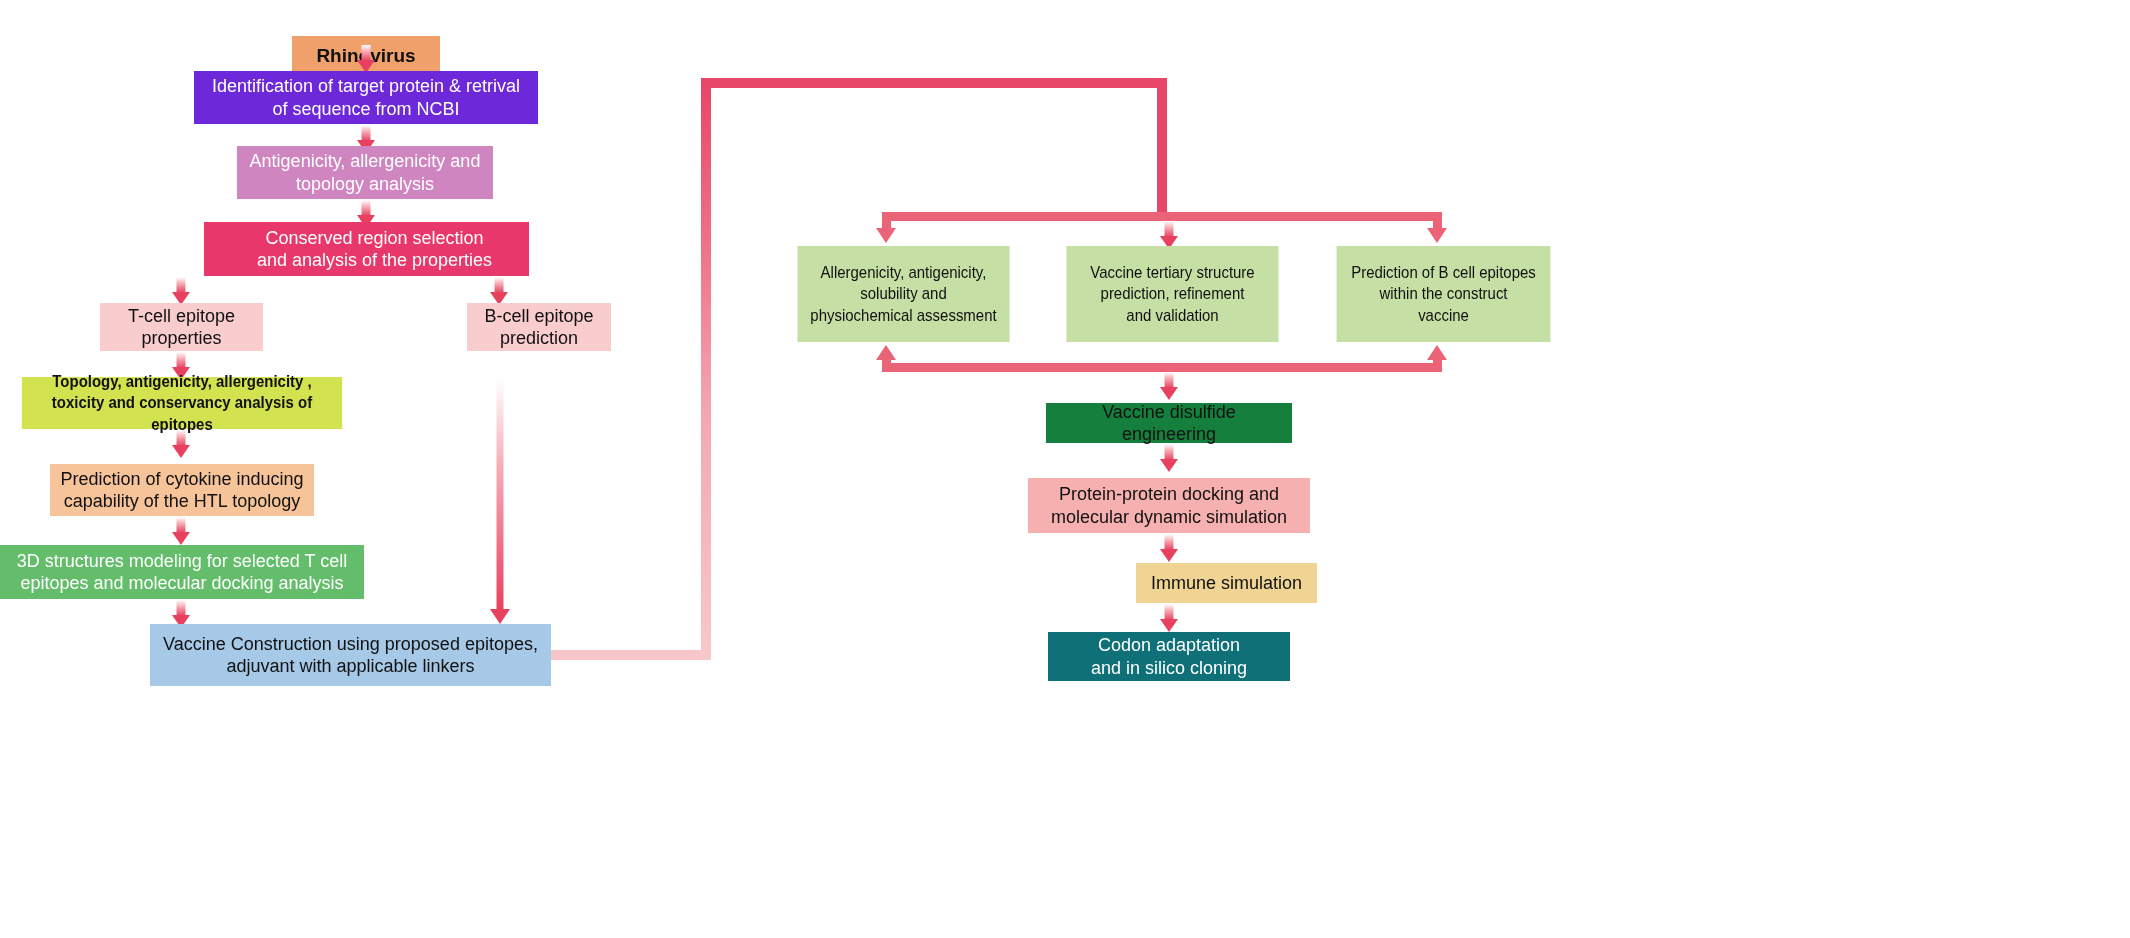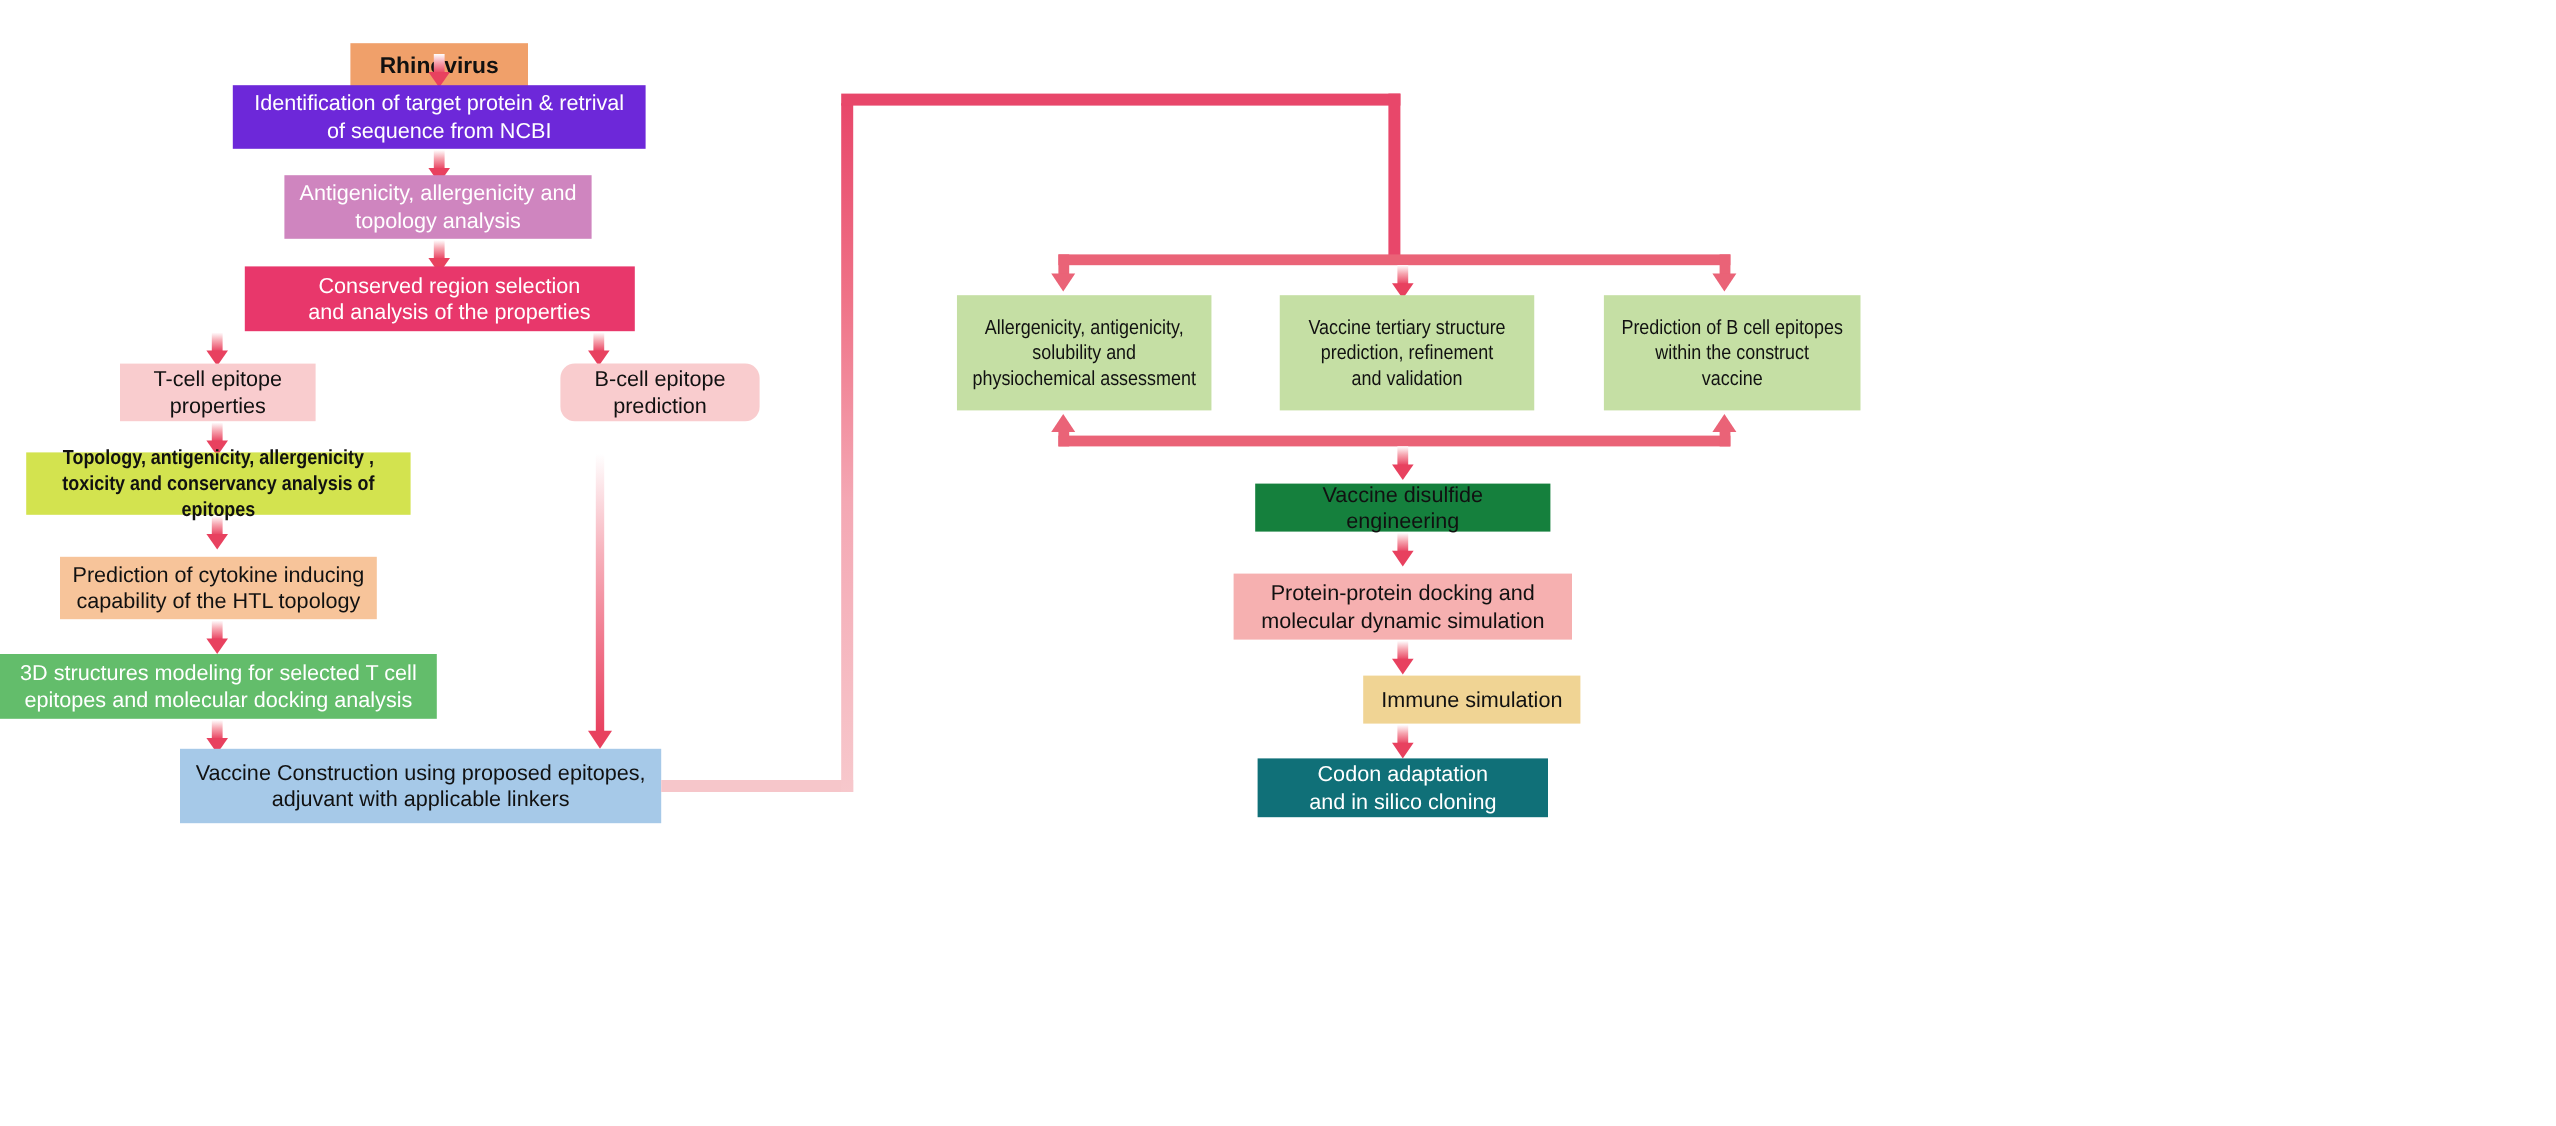--- a/index.html
+++ b/index.html
@@ -144,21 +144,21 @@
   </div>
 
   <div class="varrow" style="left:490px; top:277px; width:18px; height:28px;">
     <div class="shaft" style="height:16px;"></div>
       <div class="head"></div>
   </div>
 
   <div class="node" style="left:100px; top:303px; width:163px; height:48px; background:#f9ccce; color:#111111; font-size:18px;">T-cell epitope
 properties</div>
 
-  <div class="node" style="left:467px; top:303px; width:166px; height:48px; background:#f9ccce; color:#111111; font-size:18px;border-radius:12px;">B-cell epitope
+  <div class="node" style="left:467px; top:303px; width:144px; height:48px; background:#f9ccce; color:#111111; font-size:18px;">B-cell epitope
 prediction</div>
 
   <div class="varrow" style="left:172px; top:352px; width:18px; height:28px;">
     <div class="shaft" style="height:16px;"></div>
       <div class="head"></div>
   </div>
 
   <div class="longline" style="left:490px; top:378px; width:20px; height:246px;">
     <div class="shaft" style="height:232px;"></div>
       <div class="head"></div>

